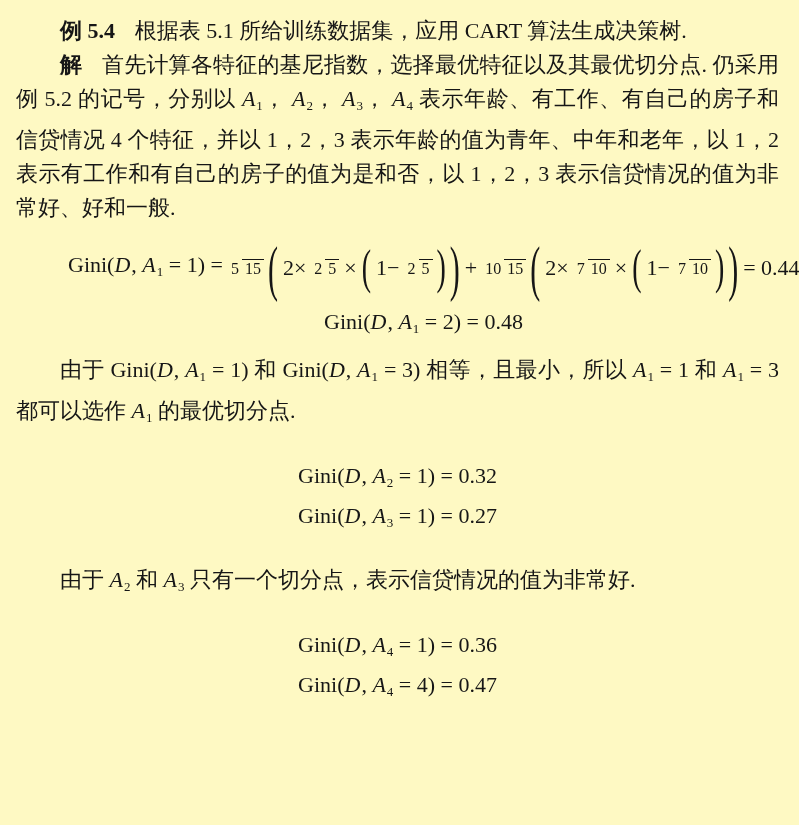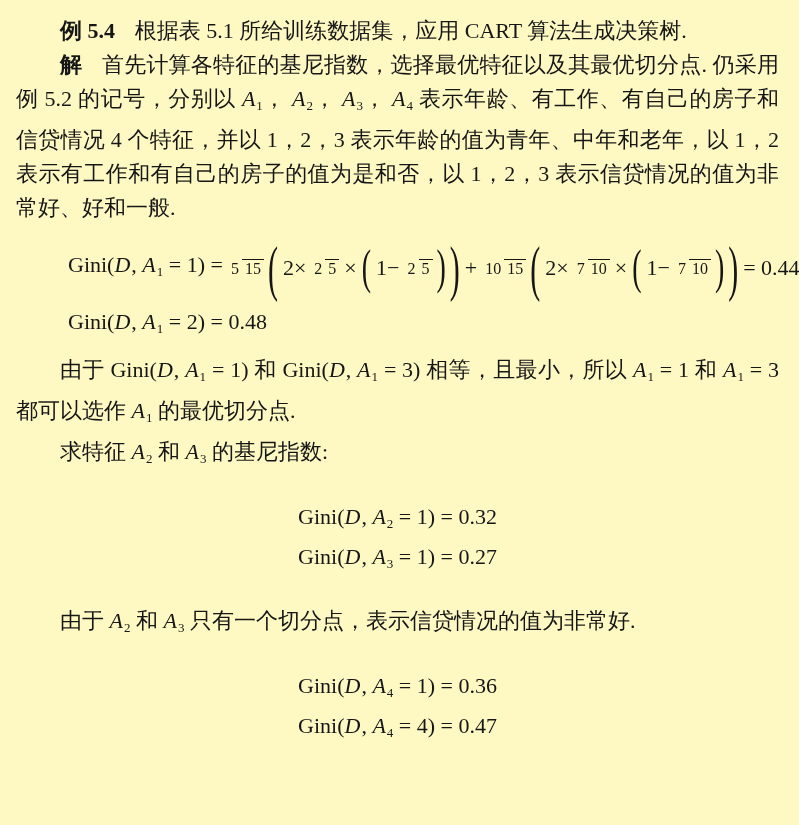--- a/index.html
+++ b/index.html
@@ -30,20 +30,21 @@
   .sg-s { font-size: 13px; vertical-align: -4px; font-style: normal; }
 
   
   .eq-left {
     margin: 6px 0 8px 52px;
   }
   .eq-line {
     line-height: 33px;
     font-size: 22px;
     text-indent: 0;
+    text-align: center;
   }
   .formula-row {
     display: flex;
     align-items: center;
     height: 74px;
     font-size: 22px;
     white-space: nowrap;
   }
   .formula-row > span { display: inline-block; }
   .mseg { margin-right: 3px; }
@@ -113,21 +114,20 @@
       <span class="frac"><span class="num">7</span><span class="den">10</span></span>
       <span class="bp md">)</span>
       <span class="bp lg">)</span>
       <span class="mop">= 0.44</span>
     </div>
     <div class="eq-line"><span class="sg-t">Gini(</span><span class="sg-v">D</span><span class="sg-t">, </span><span class="sg-v">A</span><span class="sg-s">1</span><span class="sg-t"> = 2) = 0.48</span></div>
   </div>
 
   <p class="para"><span class="sg-t">由于 Gini(</span><span class="sg-v">D</span><span class="sg-t">, </span><span class="sg-v">A</span><span class="sg-s">1</span><span class="sg-t"> = 1) 和 Gini(</span><span class="sg-v">D</span><span class="sg-t">, </span><span class="sg-v">A</span><span class="sg-s">1</span><span class="sg-t"> = 3) 相等，且最小，所以 </span><span class="sg-v">A</span><span class="sg-s">1</span><span class="sg-t"> = 1 和 </span><span class="sg-v">A</span><span class="sg-s">1</span><span class="sg-t"> = 3 都可以选作 </span><span class="sg-v">A</span><span class="sg-s">1</span><span class="sg-t"> 的最优切分点.</span></p>
 
-  <p class="para"><span class="sg-t">求特征 </span><span class="sg-v">A</span><span class="sg-s">2</span><span class="sg-t"> 和 </span><span class="sg-v">A</span><span class="sg-s">3</span><span class="sg-t"> 的基尼指数:</span></p>
 
   <div class="eq-center">
     <div class="eq-line"><span class="sg-t">Gini(</span><span class="sg-v">D</span><span class="sg-t">, </span><span class="sg-v">A</span><span class="sg-s">2</span><span class="sg-t"> = 1) = 0.32</span></div>
     <div class="eq-line"><span class="sg-t">Gini(</span><span class="sg-v">D</span><span class="sg-t">, </span><span class="sg-v">A</span><span class="sg-s">3</span><span class="sg-t"> = 1) = 0.27</span></div>
   </div>
 
   <p class="para"><span class="sg-t">由于 </span><span class="sg-v">A</span><span class="sg-s">2</span><span class="sg-t"> 和 </span><span class="sg-v">A</span><span class="sg-s">3</span><span class="sg-t"> 只有一个切分点，表示信贷情况的值为非常好.</span></p>
 
 
   <div class="eq-center">

